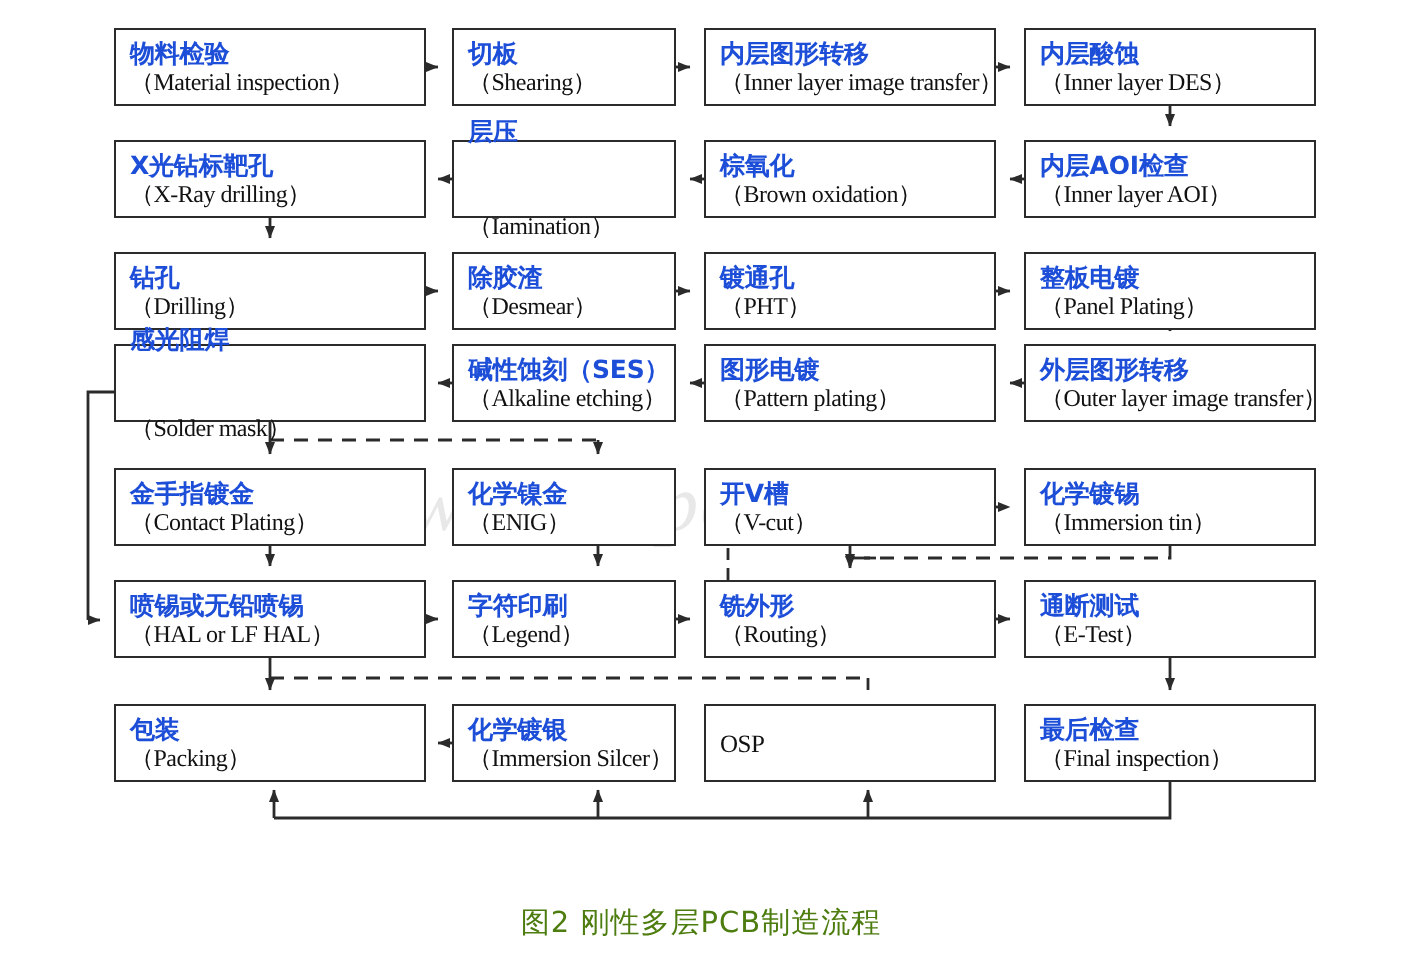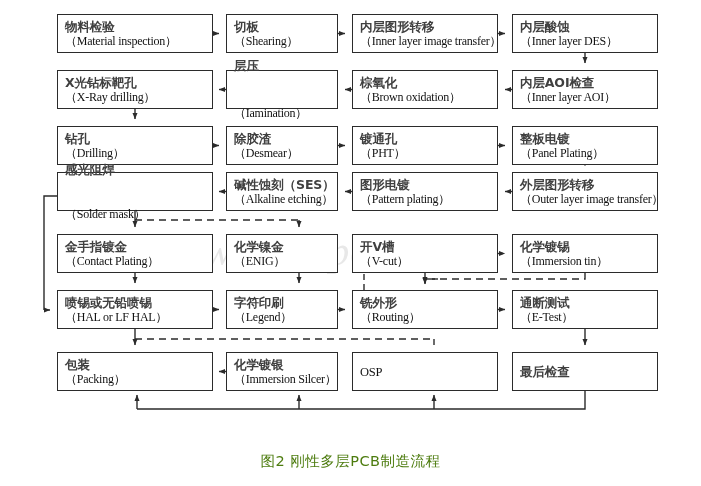--- a/index.html
+++ b/index.html
@@ -29,21 +29,21 @@
     display: flex;
     flex-direction: column;
     justify-content: center;
     line-height: 1.12;
     z-index: 3;
   }
   .node .cn {
     font-family: "DejaVu Sans", "Liberation Sans", sans-serif;
     font-weight: 700;
     font-size: 12.5px;
-    color: #404040;
+    color: #1d4ed8;
     white-space: nowrap;
     letter-spacing: -0.1px;
   }
   .node .en {
     font-family: "Liberation Serif", "DejaVu Serif", serif;
     font-size: 12px;
     color: #111111;
     white-space: nowrap;
     letter-spacing: -0.25px;
     margin-top: 1px;
@@ -272,17 +272,18 @@
       </div>
       <div class="node" style="left: 226px; top: 352px; width: 112px; height: 39px;">
         <div class="cn">化学镀银</div>
         <div class="en">（Immersion Silcer）</div>
       </div>
       <div class="node single" style="left: 352px; top: 352px; width: 146px; height: 39px;">
         <div class="en">OSP</div>
       </div>
       <div class="node" style="left: 512px; top: 352px; width: 146px; height: 39px;">
         <div class="cn">最后检查</div>
+        <div class="en">（Final inspection）</div>
       </div>
     </div>
 
   <div class="caption">图2 刚性多层PCB制造流程</div>
 </div>
 
 </body></html>

